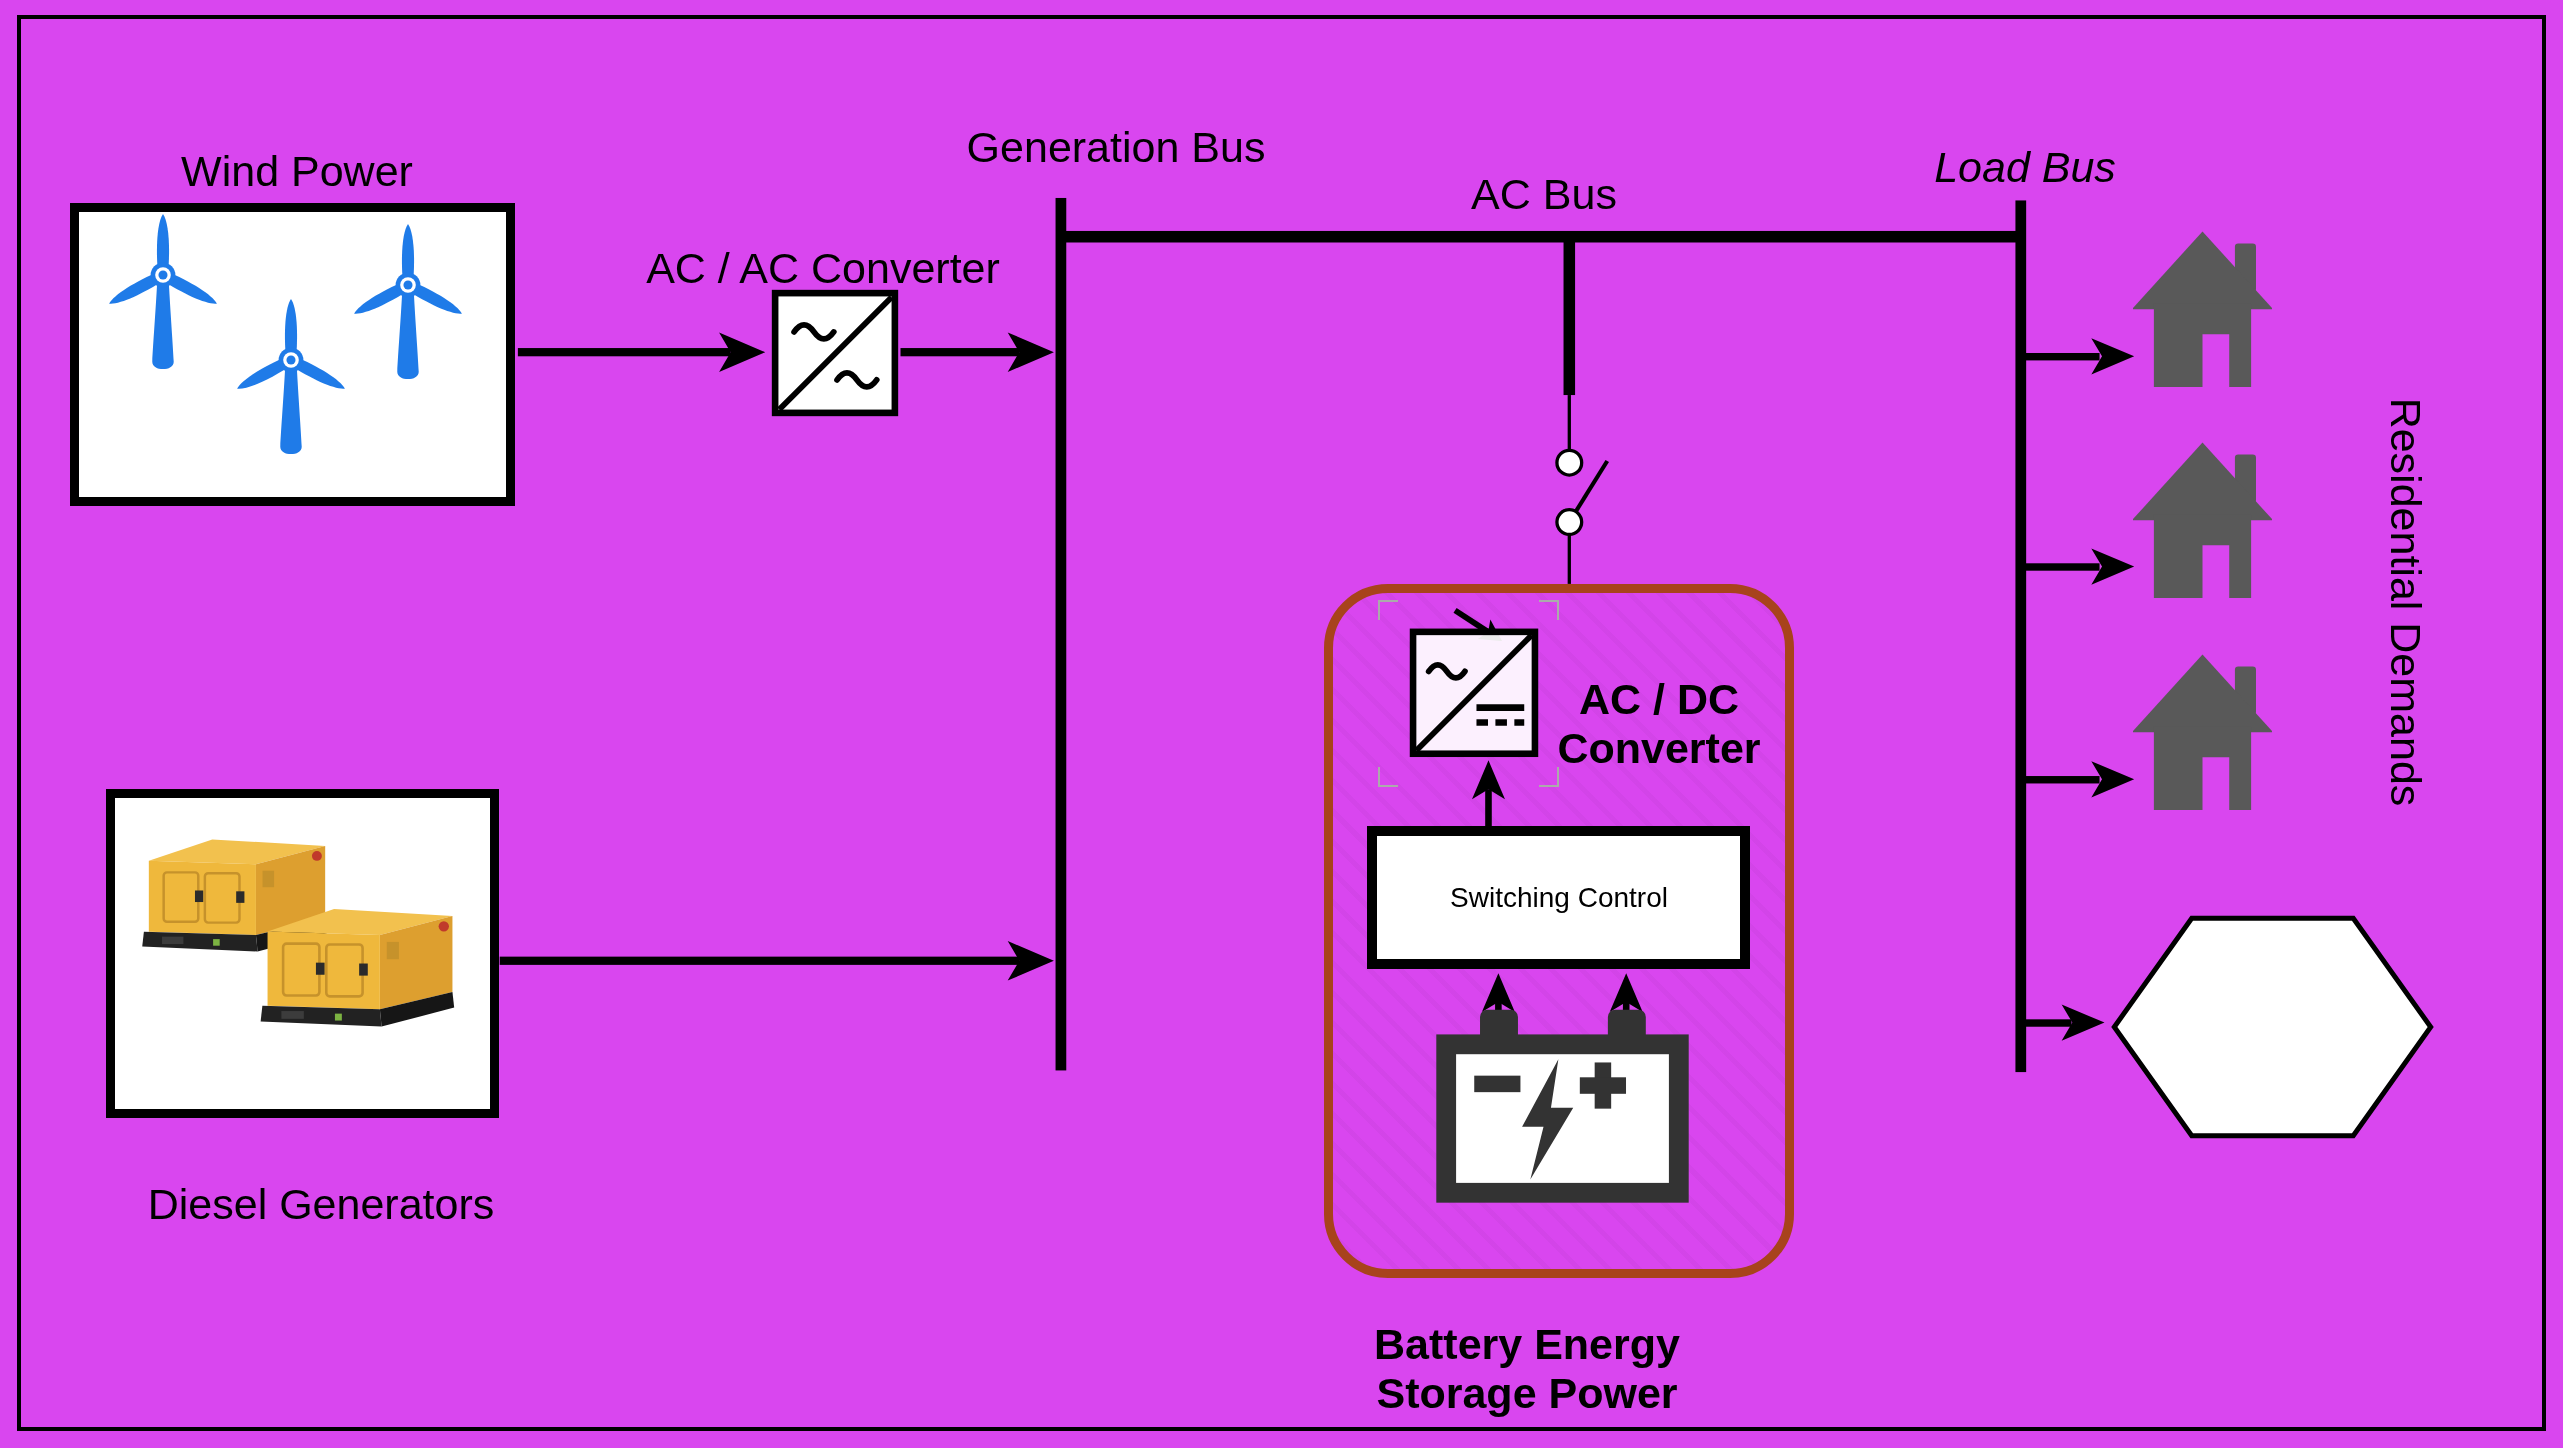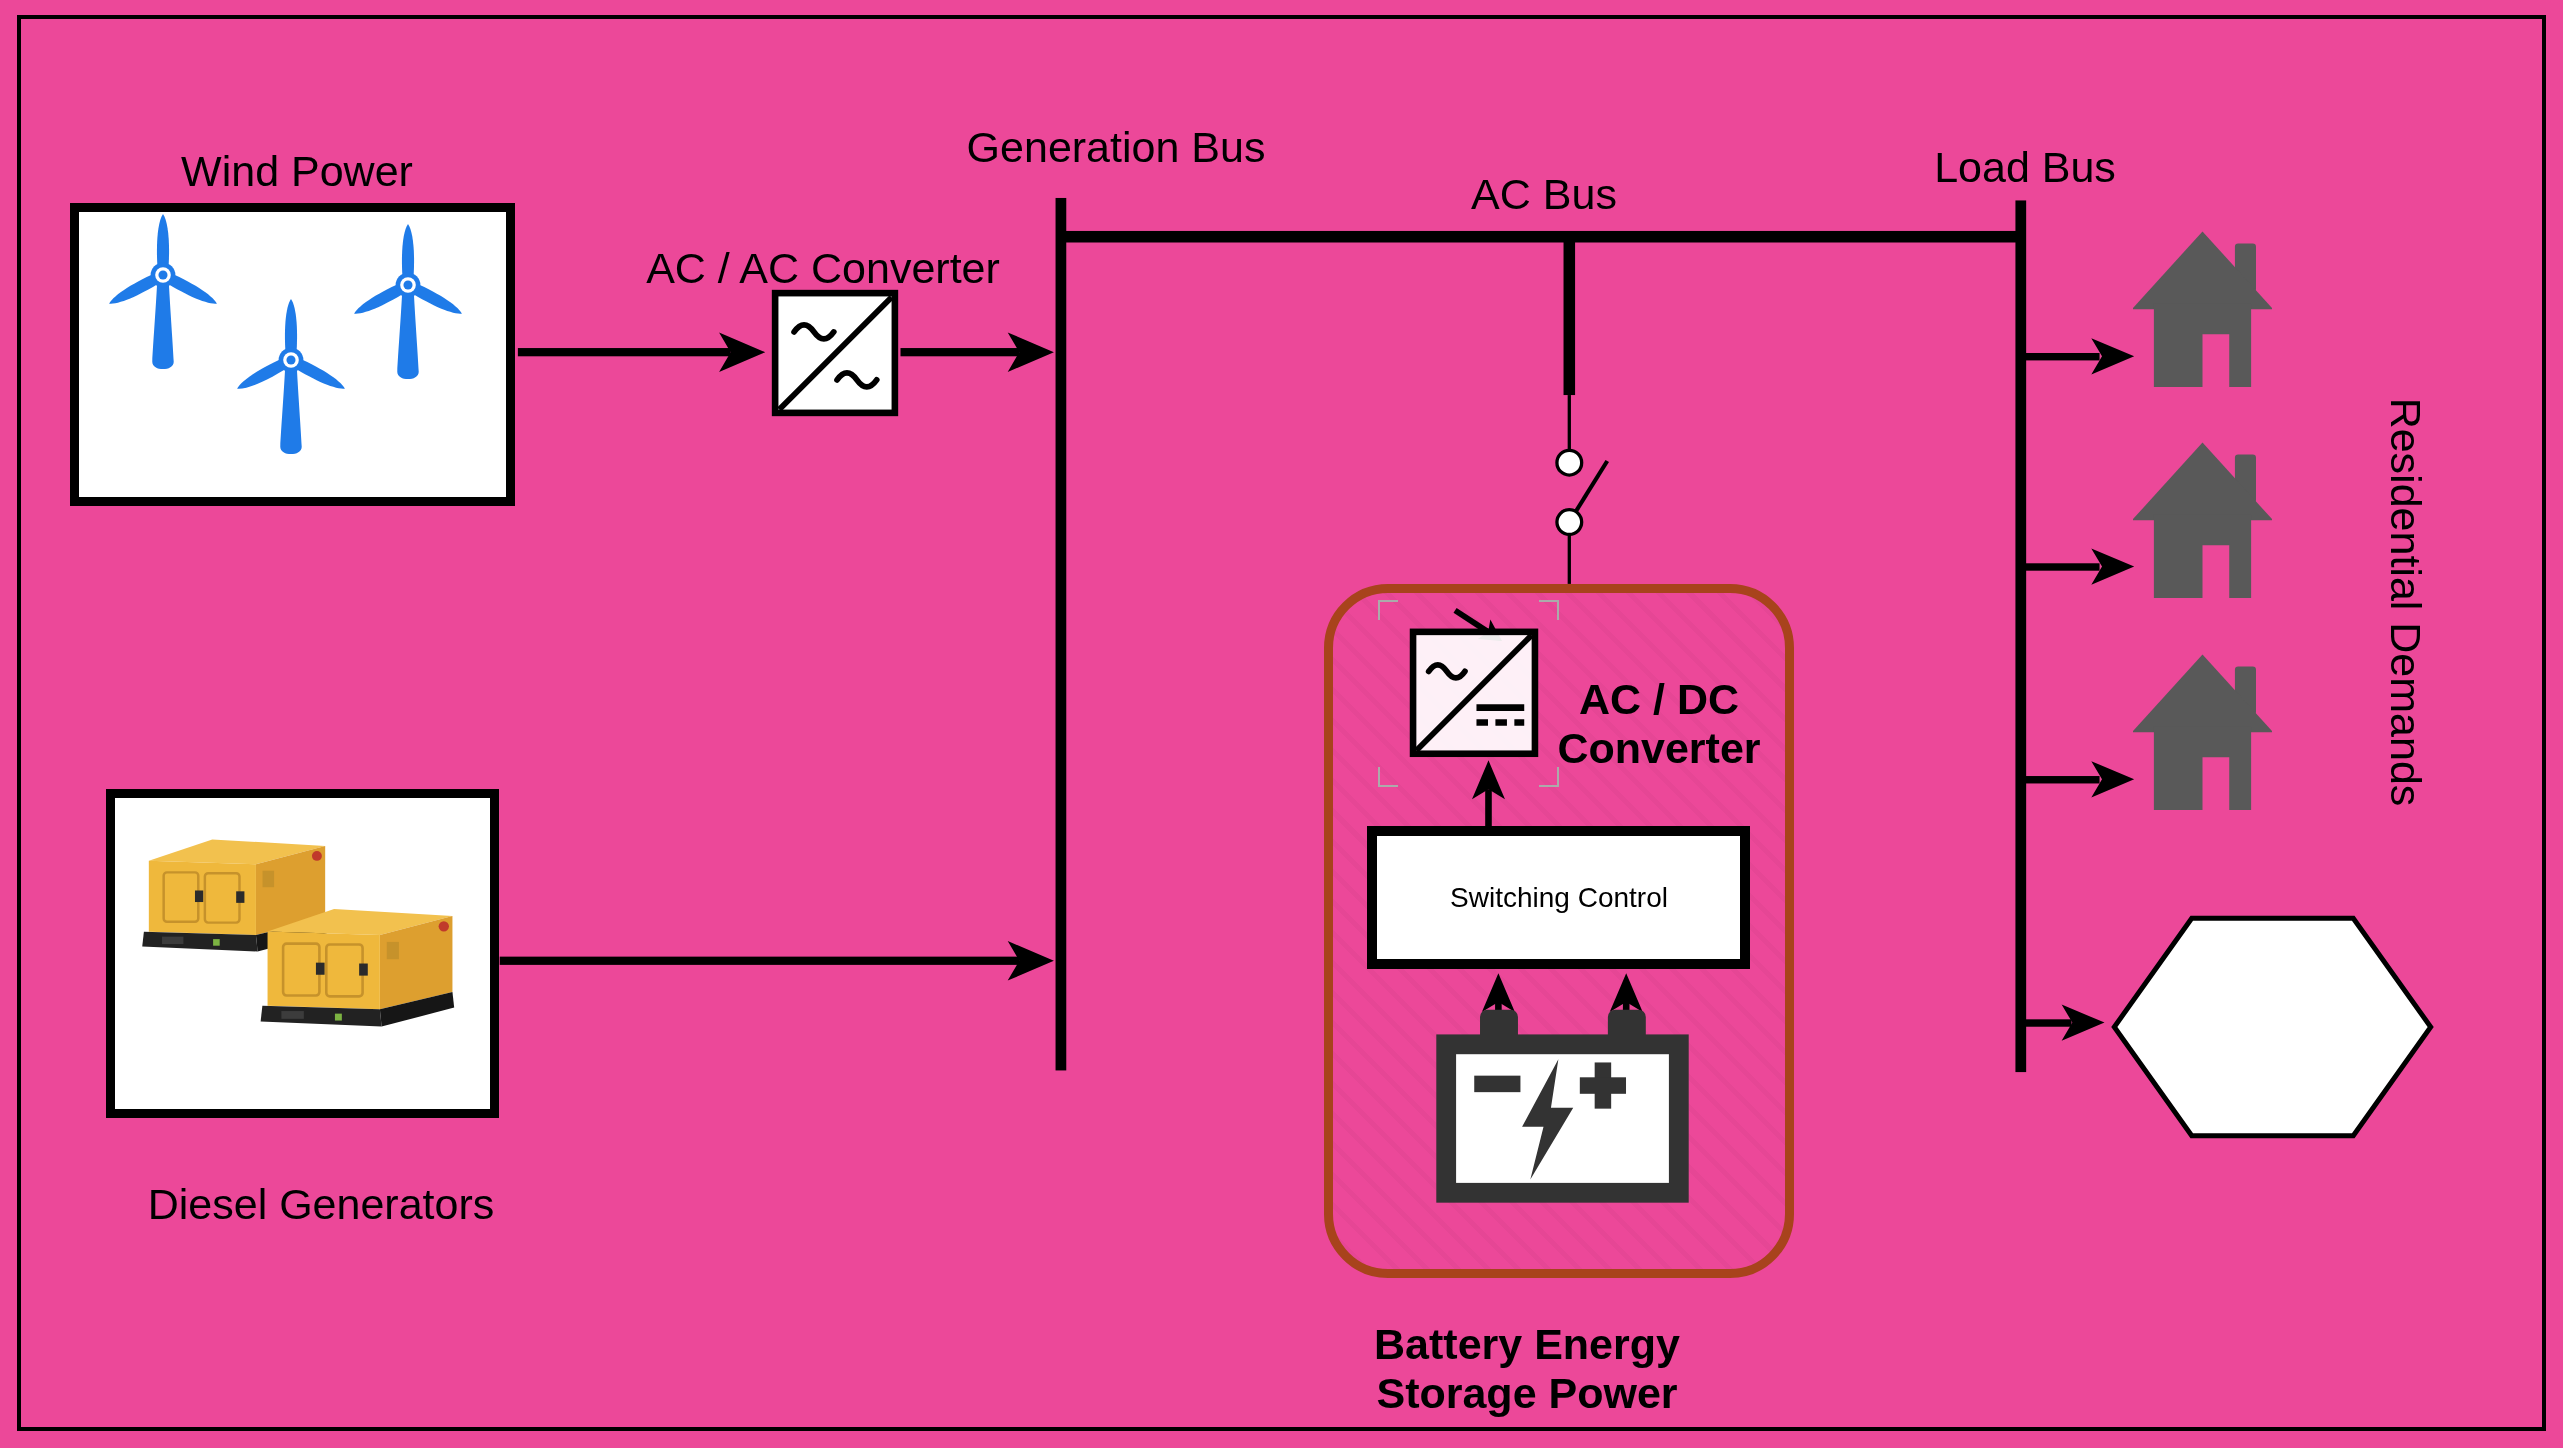--- a/index.html
+++ b/index.html
@@ -1,19 +1,19 @@
 <!DOCTYPE html>
 <html style="font-size:13px"><head>
 <meta charset="utf-8">
 <style>
   html,body{margin:0;padding:0;background:#ffffff;}
   #canvas{
     position:relative;
     width:2563px;height:1449px;
-    background:#ec4899;
+    background:#d946ef;
     font-family:"Liberation Sans", sans-serif;
     overflow:hidden;
   }
   .frame{
     position:absolute;left:17.3px;top:15px;width:2529px;height:1416px;
     border:4.1px solid #000;box-sizing:border-box;
   }
   .lbl{
     position:absolute;transform:translate(-50%,-50%);
     font-size:43px;color:#000;white-space:nowrap;text-align:center;
@@ -105,21 +105,21 @@
     <g fill="#000">
       <rect x="1968" y="1214" width="8" height="38"></rect>
       <polygon points="1972,1180 1952,1227 1972,1215 1992,1227"></polygon>
     </g>
   </svg>
 
   <div class="lbl" style="left:297px;top:172px;">Wind Power</div>
   <div class="lbl" style="left:823px;top:241px;margin-top:28px;">AC / AC Converter</div>
   <div class="lbl" style="left:1068px;top:148px;margin-left:48px;">Generation Bus</div>
   <div class="lbl" style="left:1544px;top:195px;">AC Bus</div>
-  <div class="lbl" style="left:2025px;top:168px;">Load Bus</div>
+  <div class="lbl" style="left:2025px;top:168px;font-style:italic;">Load Bus</div>
   <div class="lbl" style="left:321px;top:1205px;">Diesel Generators</div>
   <div class="lbl rot" style="left:2405px;top:602px;">Residential Demands</div>
   <div class="lbl" style="left:2272px;top:1027px;">Dump Load</div>
 
   <div class="lbl two-line" style="left:1659px;top:724px;">
     <span>AC / DC</span><br>
     <span>Converter</span>
   </div>
 
   <div class="lbl two-line" style="left:1527px;top:1369px;">

